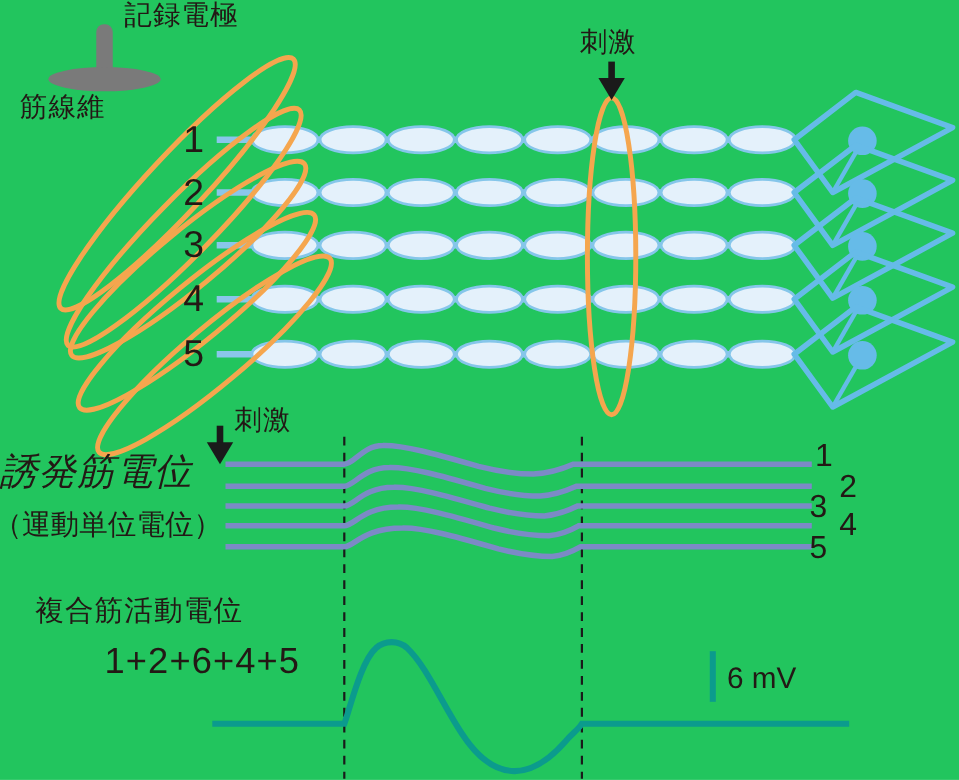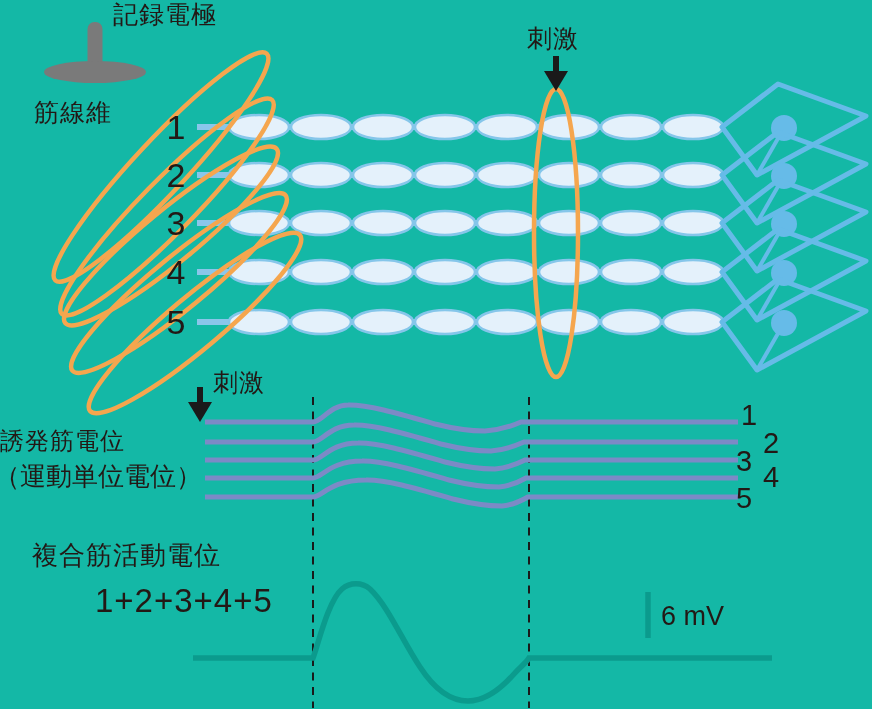--- a/index.html
+++ b/index.html
@@ -1,17 +1,17 @@
 <!DOCTYPE html>
 <html><head>
 <meta charset="utf-8">
 <style>
   html,body{margin:0;padding:0;background:#ffffff;}
   .stage{
-    position:relative;width:872px;height:709px;background:#14b8a6;
+    position:relative;width:872px;height:709px;background:#22c55e;
     font-family:"Liberation Sans","DejaVu Sans",sans-serif;
     overflow:hidden;
   }
   .stage svg{position:absolute;left:0;top:0;}
   .lbl{
     position:absolute;color:#231815;white-space:nowrap;
     font-family:"Liberation Sans","DejaVu Sans",sans-serif;
     line-height:1.1;letter-spacing:1px;
   }
   .num{letter-spacing:0;}
@@ -155,36 +155,36 @@
     </g>
 
     <g fill="none" stroke="#0B9B8D" stroke-width="5.5">
       <path d="M 193 658 L 313 658 C 318 645 328 601 342 589 C 350 582 362 582 370 589 C 388 606 402 640 420 667 C 435 690 452 701 468 701 C 483 701 499 691 514 674 C 520 667 526 663 529 658 L 772 658"></path>
     </g>
 
     <line x1="648" y1="592" x2="648" y2="638" stroke="#0B9B8D" stroke-width="5.5"></line>
   </svg>
 
   <span class="lbl" style="left:113px;top:1px;font-size:25px;">記録電極</span>
-  <span class="lbl" style="left:18px;top:99px;font-size:25px;margin-left:16px;">筋線維</span>
+  <span class="lbl" style="left:18px;top:84px;font-size:25px;">筋線維</span>
   <span class="lbl" style="left:527px;top:25px;font-size:25px;">刺激</span>
   <span class="lbl" style="left:213px;top:369px;font-size:25px;">刺激</span>
 
   <span class="lbl num fiber-num" style="left:156px;top:109px;">1</span>
   <span class="lbl num fiber-num" style="left:156px;top:157px;">2</span>
   <span class="lbl num fiber-num" style="left:156px;top:205px;">3</span>
   <span class="lbl num fiber-num" style="left:156px;top:254px;">4</span>
   <span class="lbl num fiber-num" style="left:156px;top:304px;">5</span>
 
-  <span class="lbl" style="left:0px;top:428px;font-size:24px;">誘発筋電位</span>
+  <span class="lbl" style="left:0px;top:411px;font-size:34px;font-style:italic;">誘発筋電位</span>
   <span class="lbl" style="left:-6px;top:462px;font-size:26px;letter-spacing:0;">（運動単位電位）</span>
 
   <span class="lbl num trace-num" style="left:741px;top:400px;">1</span>
   <span class="lbl num trace-num" style="left:763px;top:428px;">2</span>
   <span class="lbl num trace-num" style="left:736px;top:446px;">3</span>
   <span class="lbl num trace-num" style="left:763px;top:462px;">4</span>
   <span class="lbl num trace-num" style="left:736px;top:483px;">5</span>
 
   <span class="lbl" style="left:2px;top:541px;font-size:26px;margin-left:30px;">複合筋活動電位</span>
-  <span class="lbl num" style="left:95px;top:583px;font-size:33px;letter-spacing:1px;">1+2+3+4+5</span>
+  <span class="lbl num" style="left:95px;top:583px;font-size:33px;letter-spacing:1px;">1+2+6+4+5</span>
   <span class="lbl" style="left:661px;top:602px;font-size:27px;letter-spacing:0;">6 mV</span>
 
 </div>
 
 </body></html>

